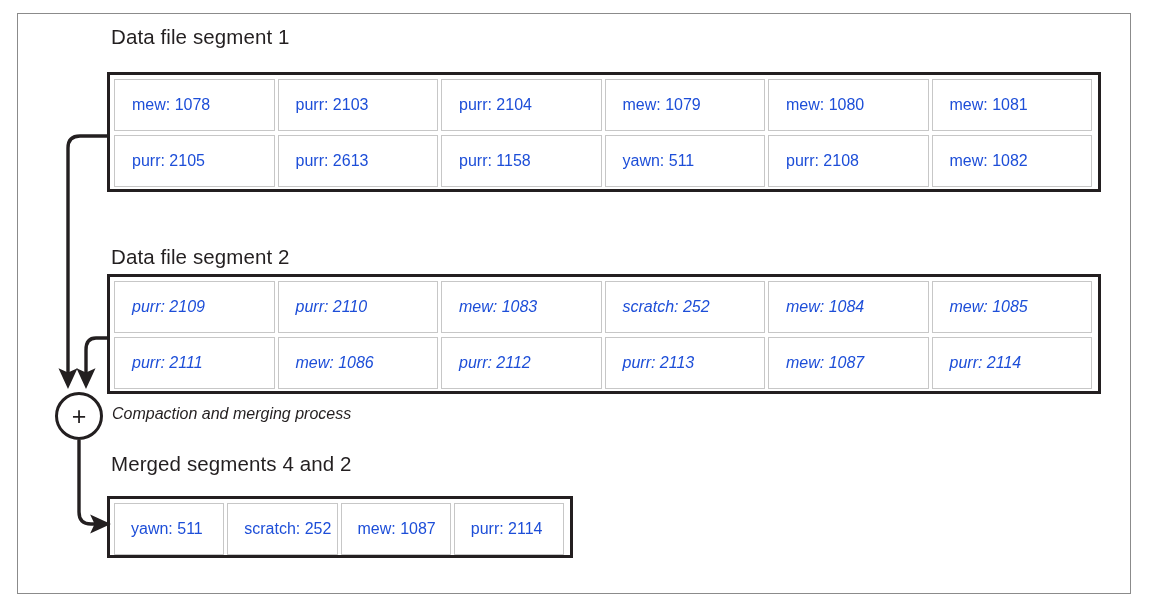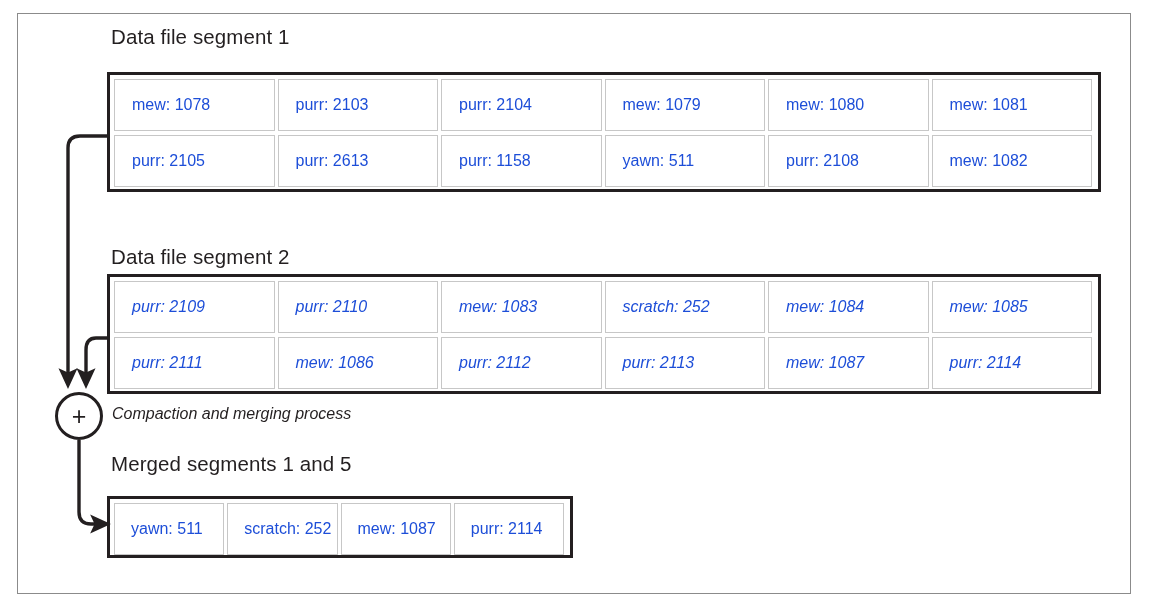--- a/index.html
+++ b/index.html
@@ -173,21 +173,21 @@
     </div>
   </div>
 
   <div class="plus-node">
     <div class="plus-circle"></div>
     <div class="plus-glyph">+</div>
   </div>
 
   <div class="caption">Compaction and merging process</div>
 
-  <div class="section-title" id="title-merged">Merged segments 1 and 5</div>
+  <div class="section-title" id="title-merged">Merged segments 4 and 2</div>
 
   <div class="seg-table" id="table-merged">
     <div class="seg-row">
       <div class="seg-cell">yawn: 511</div>
       <div class="seg-cell">scratch: 252</div>
       <div class="seg-cell">mew: 1087</div>
       <div class="seg-cell">purr: 2114</div>
     </div>
   </div>
 

